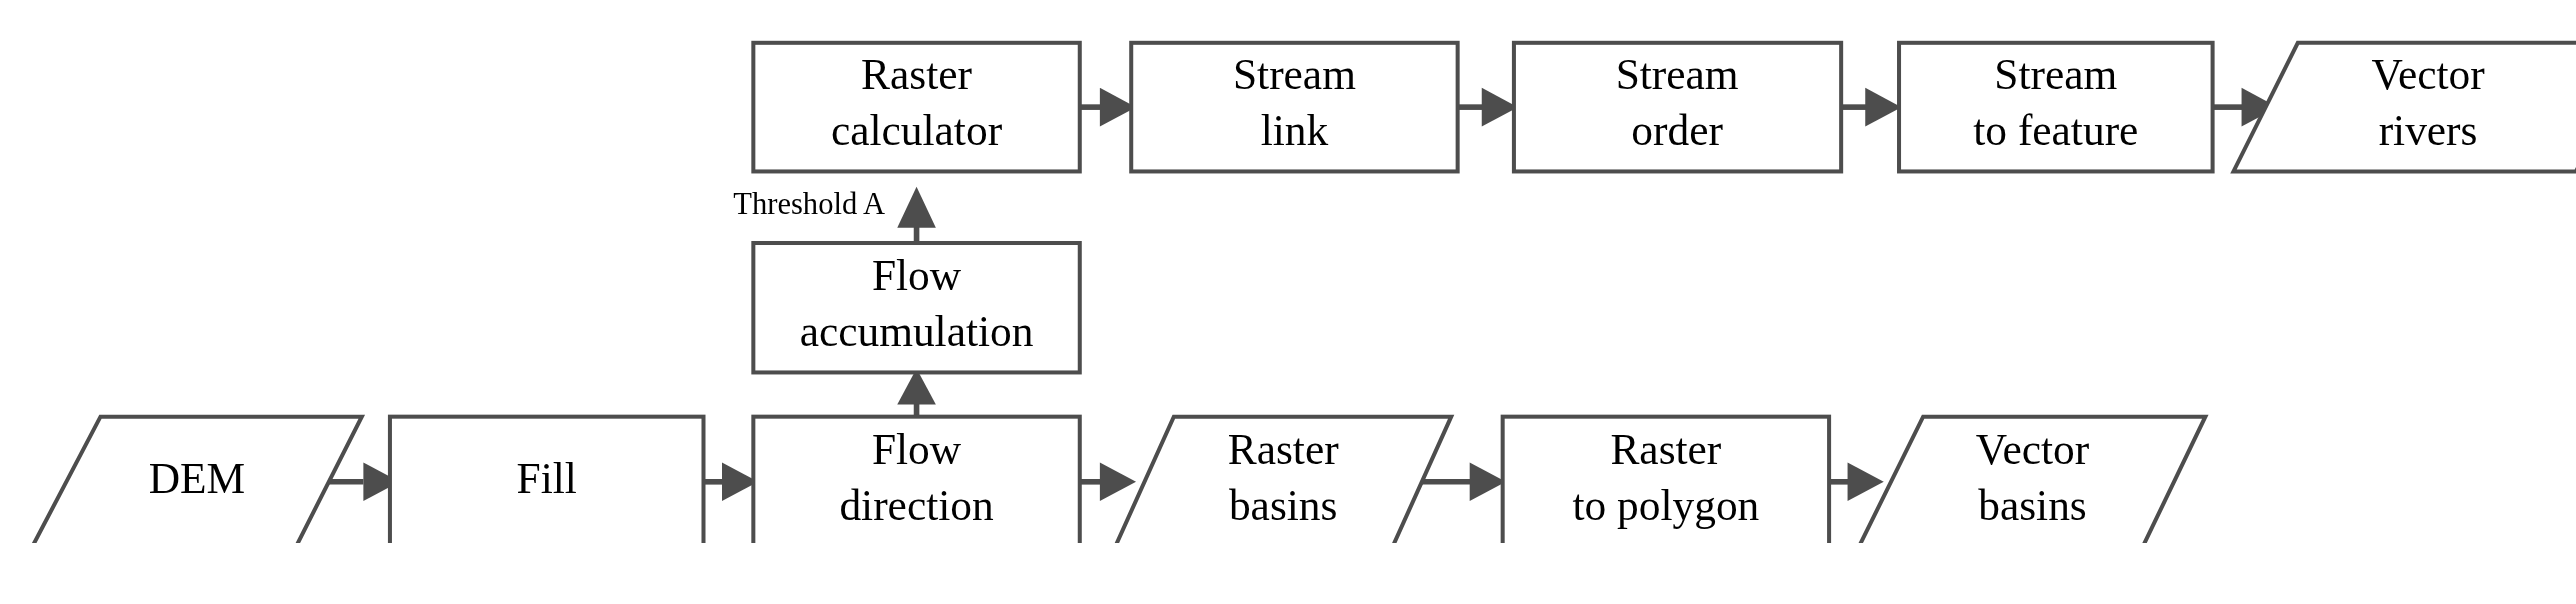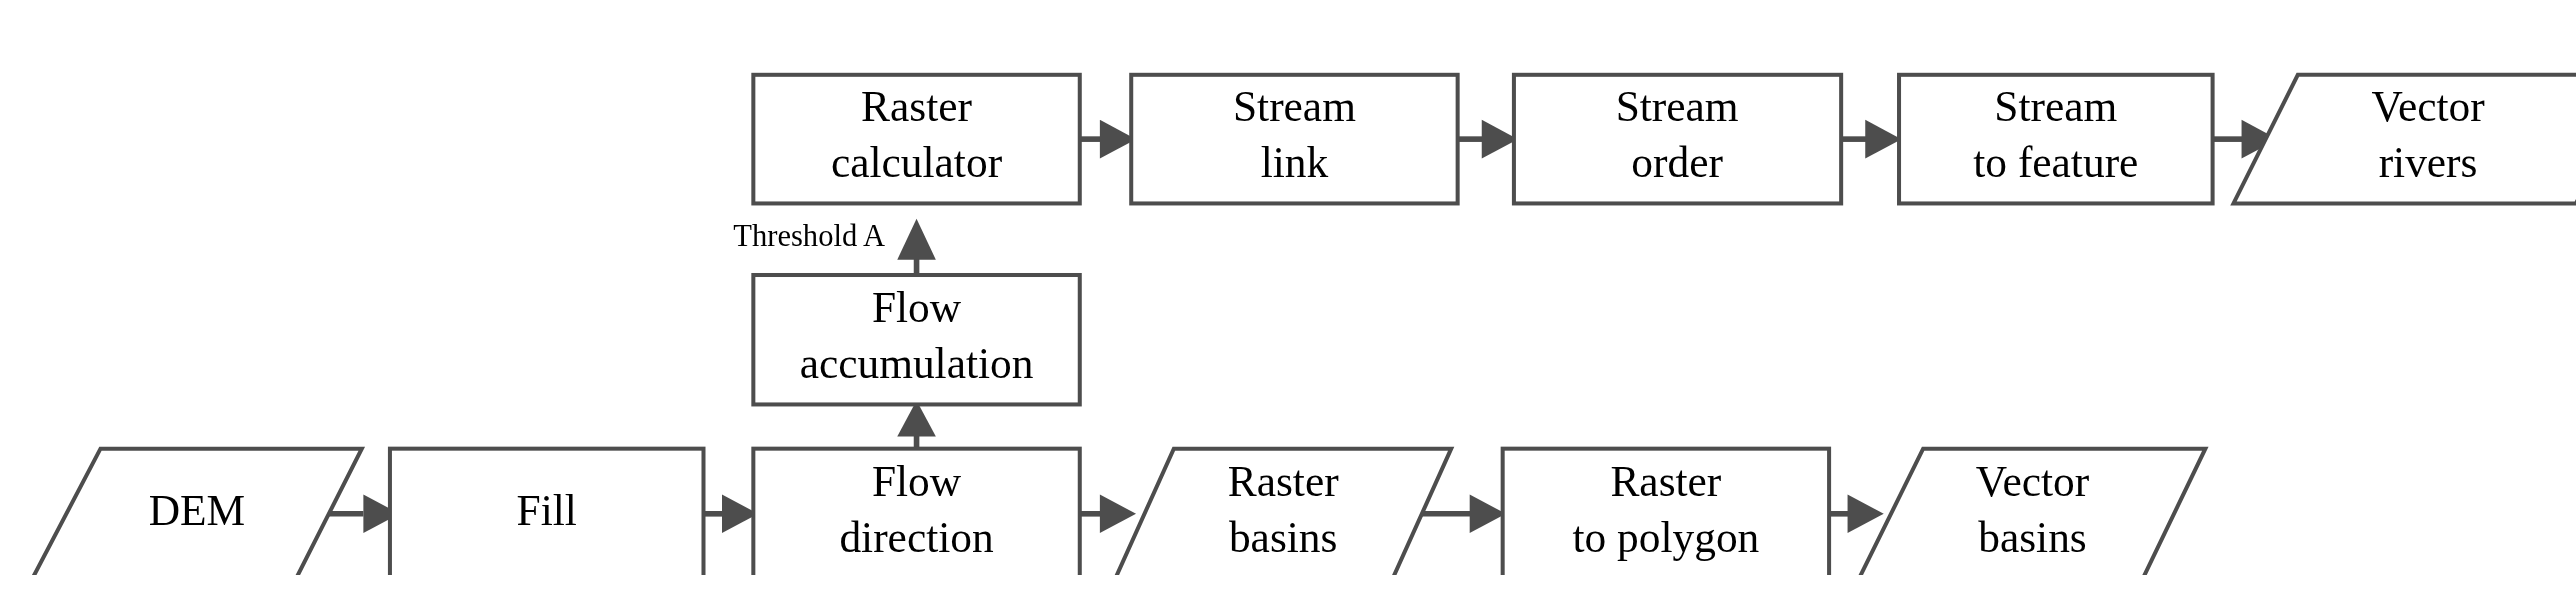--- a/index.html
+++ b/index.html
@@ -10,21 +10,20 @@
   }
   body {
     font-family: "Liberation Serif", "DejaVu Serif", serif;
   }
   #diagram-root {
     position: relative;
     width: 2576px;
     height: 543px;
     background: #ffffff;
     overflow: hidden;
-    margin-top: 32px;
   }
   #flow-svg {
     position: absolute;
     top: 0;
     left: 0;
     width: 2576px;
     height: 605px;
   }
   .node-shape {
     fill: #ffffff;

